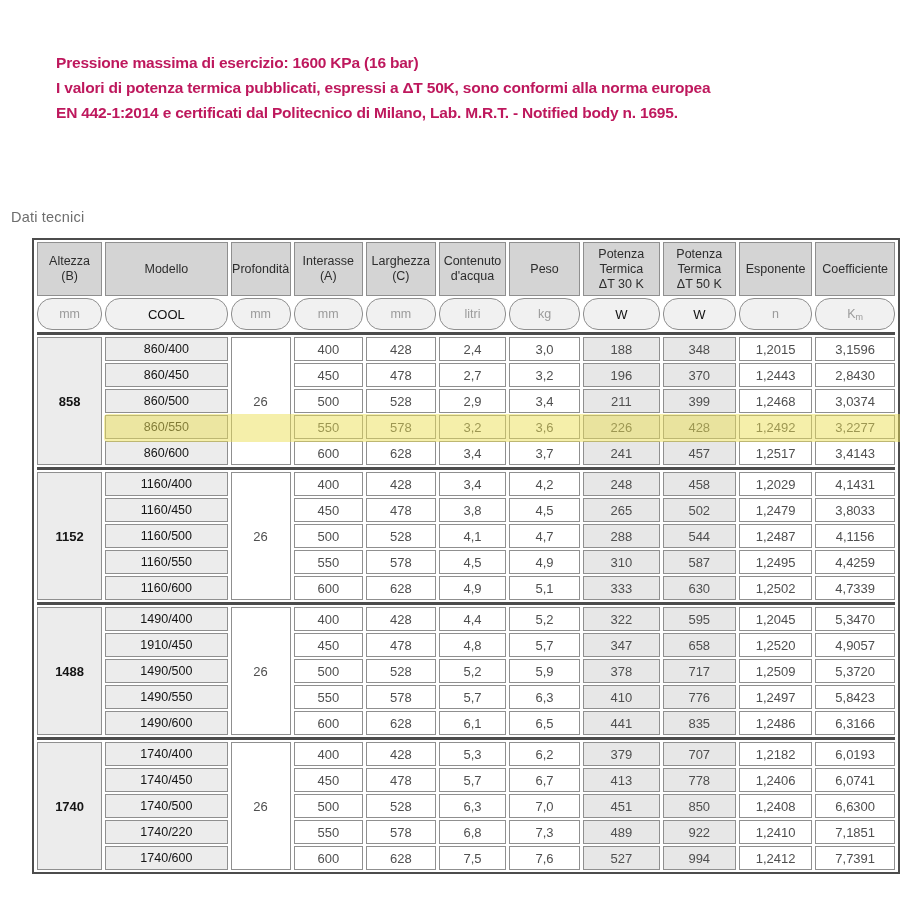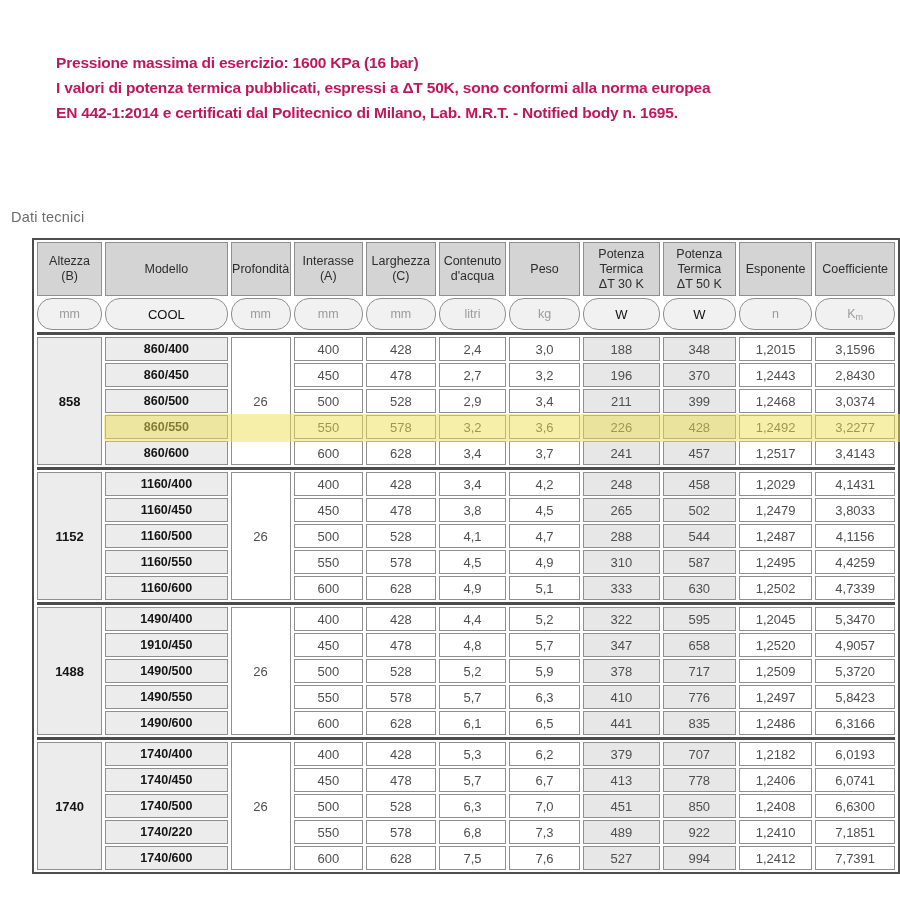--- a/index.html
+++ b/index.html
@@ -36,21 +36,21 @@
     height:52px;line-height:15px;
   }
   tr.units td{
     background:#f1f1f1;font-size:12.5px;color:#9b9b9b;height:30px;border-radius:15px;
   }
   tr.units td.strong{font-weight:400;color:#111;font-size:13px;}
   tr.units td sub{font-size:9px;vertical-align:-2px;}
   tr.sep td{border:none;background:#4c4c4c;height:3px;padding:0;}
   tbody td{height:22px;font-size:13px;color:#4f4f4f;background:#ffffff;}
   td.altezza{background:#ececec;font-weight:700;color:#151515;}
-  td.modello{background:#ececec;font-weight:700;color:#151515;font-size:12.5px;}
+  td.modello{background:#ececec;font-weight:400;color:#151515;font-size:12.5px;}
   td.pot{background:#e7e7e7;}
   .hl-overlay{
     position:absolute;background:rgba(235,224,85,0.50);
     border-radius:4px;pointer-events:none;z-index:5;
   }
 </style>
 </head>
 <body>
 
 <div class="page">

